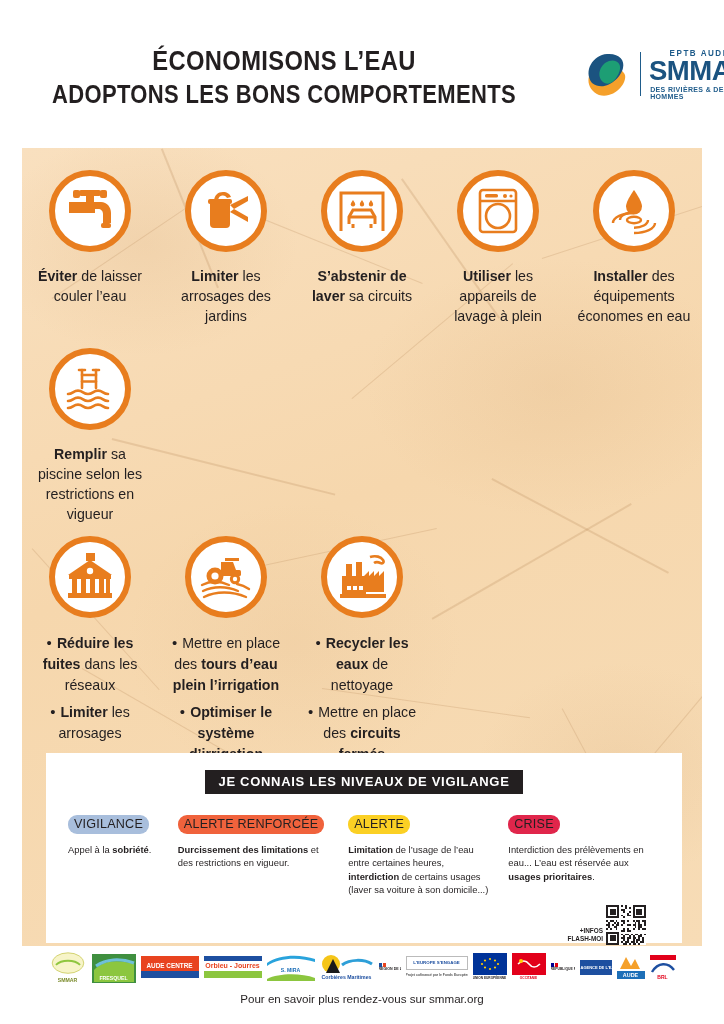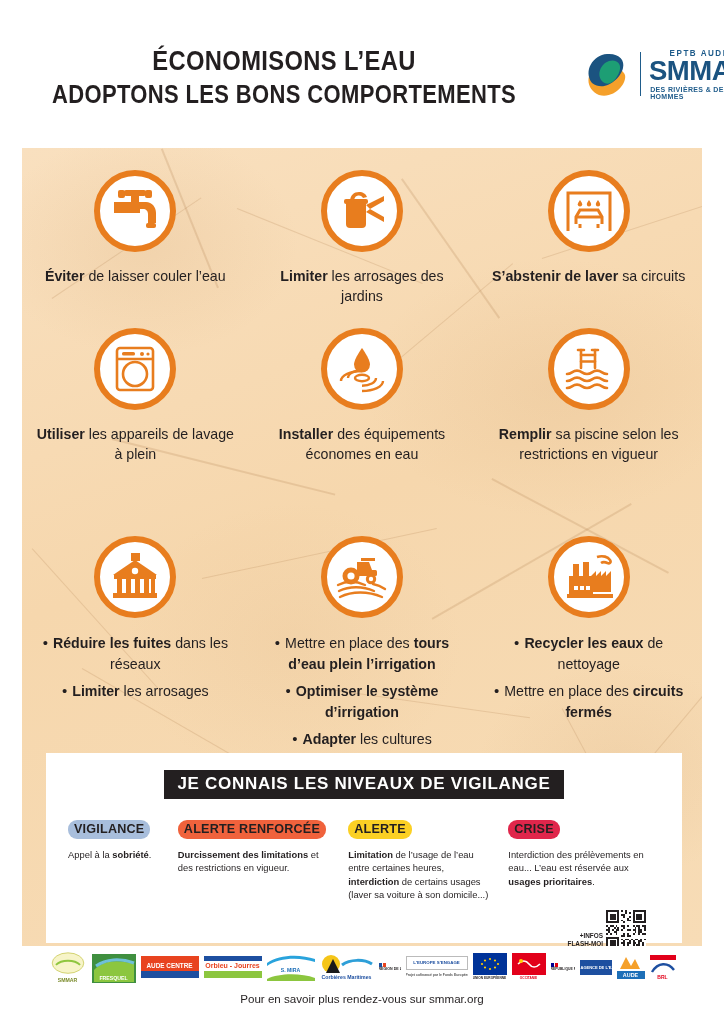--- a/index.html
+++ b/index.html
@@ -61,21 +61,21 @@
     overflow:hidden;
   }
   .crack {
     position:absolute; background:rgba(186,141,92,.26);
     transform-origin:left center;
   }
 
   
   .grid {
     position:absolute; left:0; top:0; width:680px;
-    display:grid; grid-template-columns:repeat(3,1fr);
+    display:grid; grid-template-columns:repeat(5,1fr);
   }
   .cell { padding:22px 10px 0; text-align:center; }
   .row3 .cell { padding-top:24px; }
 
   .circle {
     width:82px; height:82px; border-radius:50%;
     background:#fff; border:6px solid #e87d1e;
     margin:0 auto 14px;
     display:flex; align-items:center; justify-content:center;
   }
@@ -97,36 +97,36 @@
   }
   .bullets .bl b { font-weight:bold; }
 
   
   .vbox {
     position:absolute; left:24px; top:605px;
     width:636px; height:190px; background:#fff;
   }
   .vtitle {
     background:#231f20; color:#fff; font-weight:bold;
-    font-size:17px; letter-spacing:.7px;
+    font-size:13px; letter-spacing:.7px;
     display:inline-block; padding:4px 13px 5px;
     margin:17px auto 0; white-space:nowrap;
   }
   .vtitle-wrap { text-align:center; }
 
   .levels {
     display:flex; padding:20px 22px 0; gap:0;
   }
   .lv { position:relative; }
   .lv:nth-child(1){ width:118px; }
   .lv:nth-child(2){ width:183px; }
   .lv:nth-child(3){ width:172px; }
   .lv:nth-child(4){ width:163px; }
   .lv-badge {
-    display:inline-block; font-weight:bold; font-size:12.6px;
+    display:inline-block; font-weight:normal; font-size:12.6px;
     color:#231f20; padding:2px 6px 3px; letter-spacing:.2px;
     white-space:nowrap;
     border-radius:9px;
   }
   .lv-desc {
     font-size:9.4px; line-height:13.4px; color:#231f20;
     margin-top:9px; padding-right:12px;
   }
   .lv-desc b { font-weight:bold; }
 

